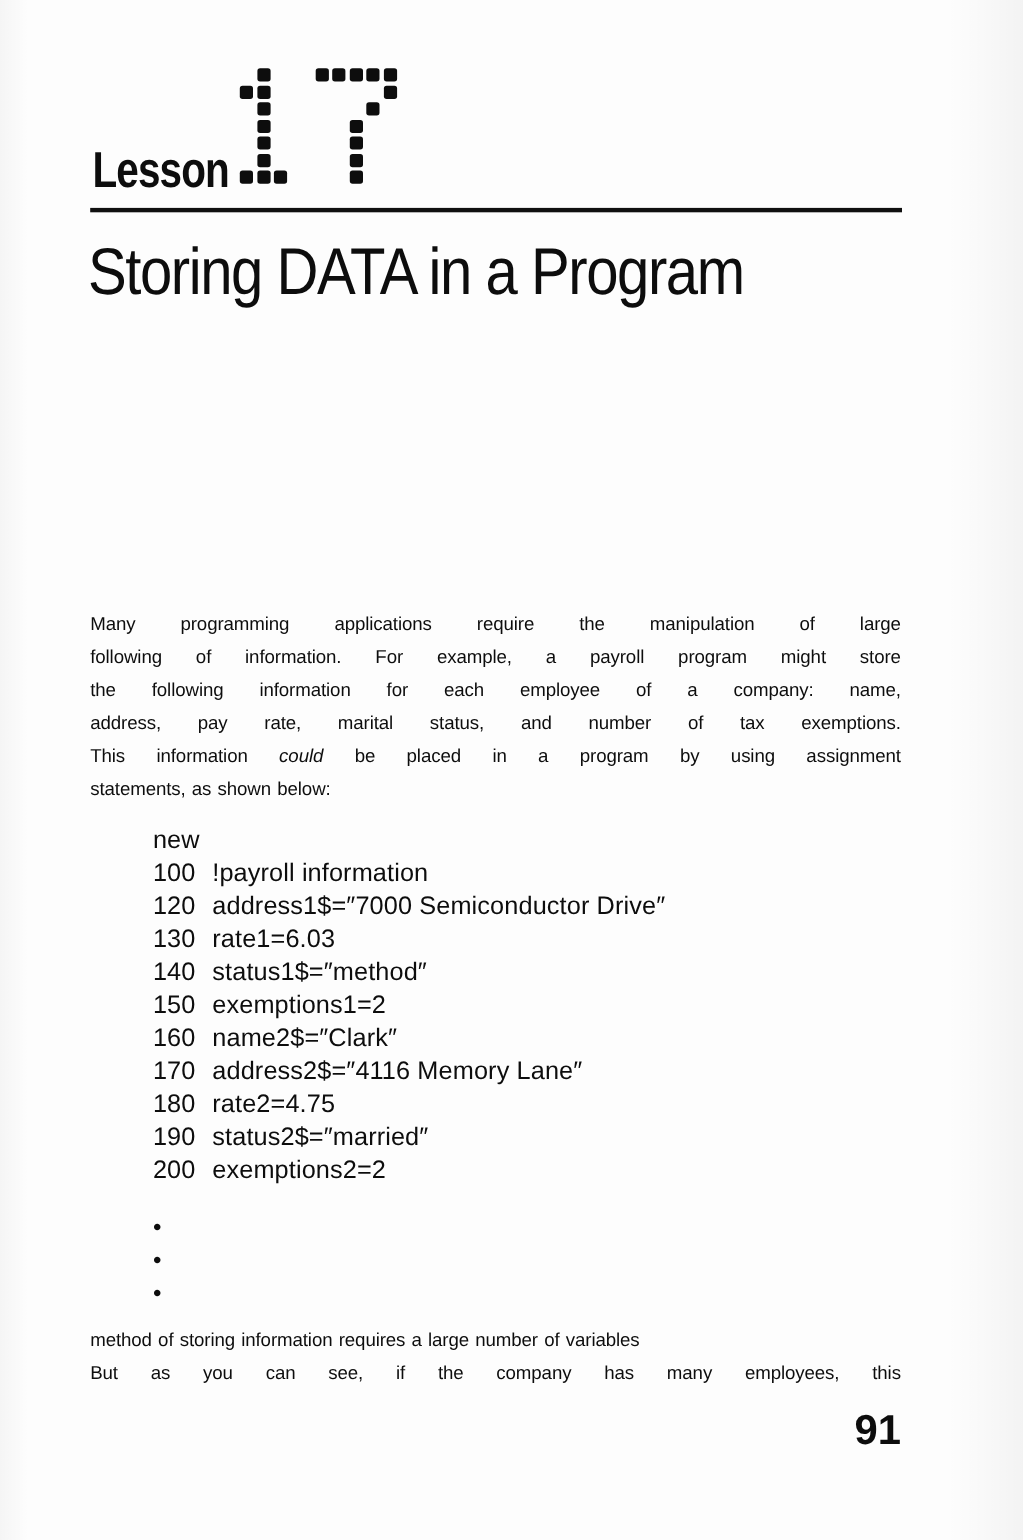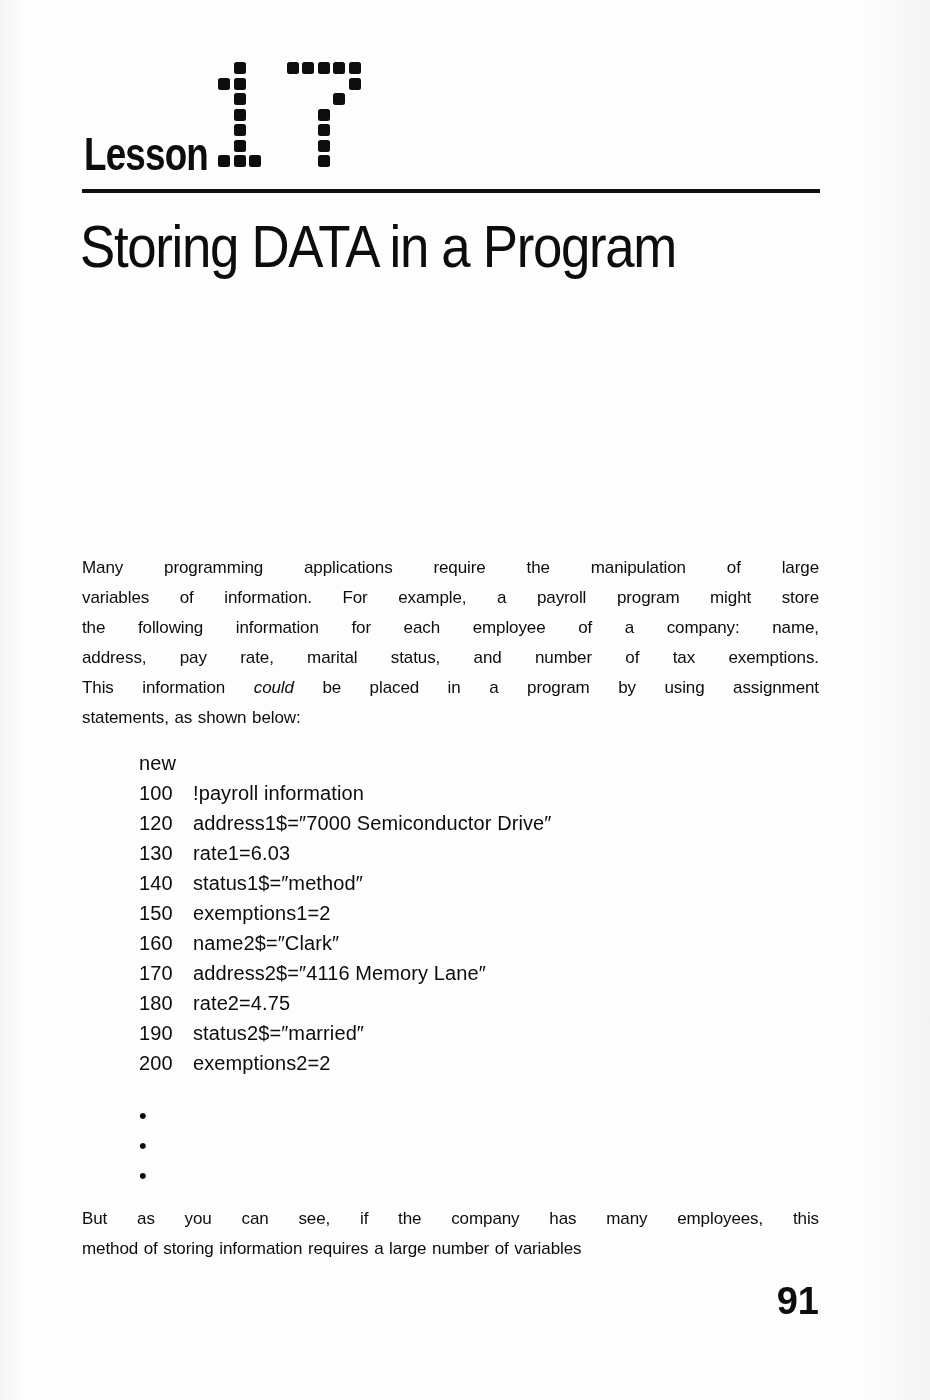--- a/index.html
+++ b/index.html
@@ -90,21 +90,21 @@
     text-align: left;
     text-align-last: left;
   }
   .jline i { }
 
   
   .code {
     position: absolute;
     left: 139px;
     top: 748px;
-    font-size: 20px;
+    font-size: 23px;
     letter-spacing: 0.1px;
   }
   .code-line { height: 30px; line-height: 30px; white-space: nowrap; display: flex; }
   .code-col1 { display: inline-block; min-width: 54px; }
   .code-col2 { display: inline-block; }
 
   
   .vdots {
     position: absolute;
     left: 139px;
@@ -159,21 +159,21 @@
         <div class="dot" style="left: 31px; top: 93px; background: rgb(13, 13, 13);"></div>
       </div>
     </div>
 
   <div class="rule"></div>
 
   <h1 class="title">Storing DATA in a Program</h1>
 
   <div class="para intro">
     <div class="jline">Many programming applications require the manipulation of large</div>
-    <div class="jline">variables of information. For example, a payroll program might store</div>
+    <div class="jline">following of information. For example, a payroll program might store</div>
     <div class="jline">the following information for each employee of a company: name,</div>
     <div class="jline">address, pay rate, marital status, and number of tax exemptions.</div>
     <div class="jline"><span>This information </span><i>could</i><span> be placed in a program by using assignment</span></div>
     <div class="jline last">statements, as shown below:</div>
   </div>
 
   <div class="code">
     <div class="code-line">
         <span class="code-col1">new</span>
         <span class="code-col2"></span>
@@ -220,19 +220,19 @@
       </div>
   </div>
 
   <div class="vdots">
     <div class="dot-line">•</div>
     <div class="dot-line">•</div>
     <div class="dot-line">•</div>
   </div>
 
   <div class="para closing">
+    <div class="jline last">method of storing information requires a large number of variables</div>
     <div class="jline">But as you can see, if the company has many employees, this</div>
-    <div class="jline last">method of storing information requires a large number of variables</div>
   </div>
 
   <div class="page-number">91</div>
 
 </div>
 
 </body></html>

